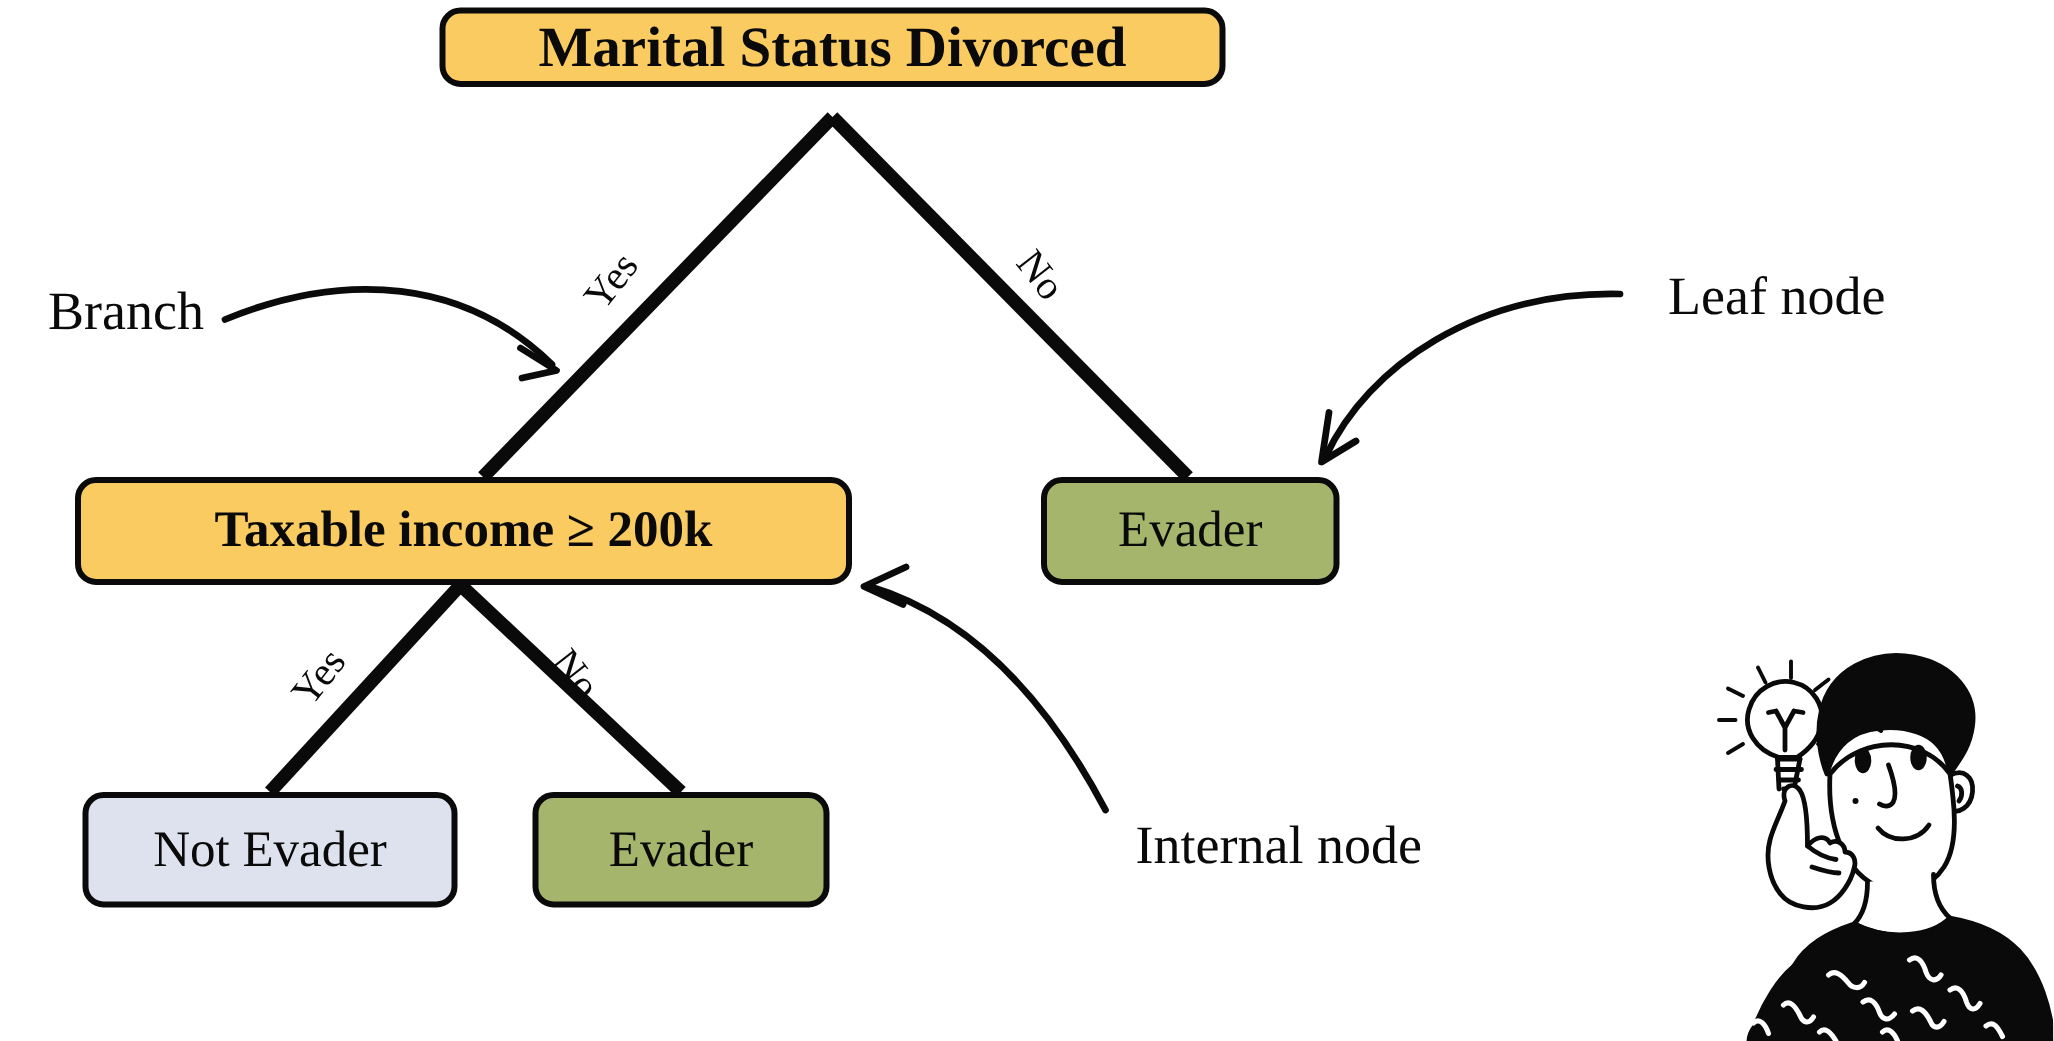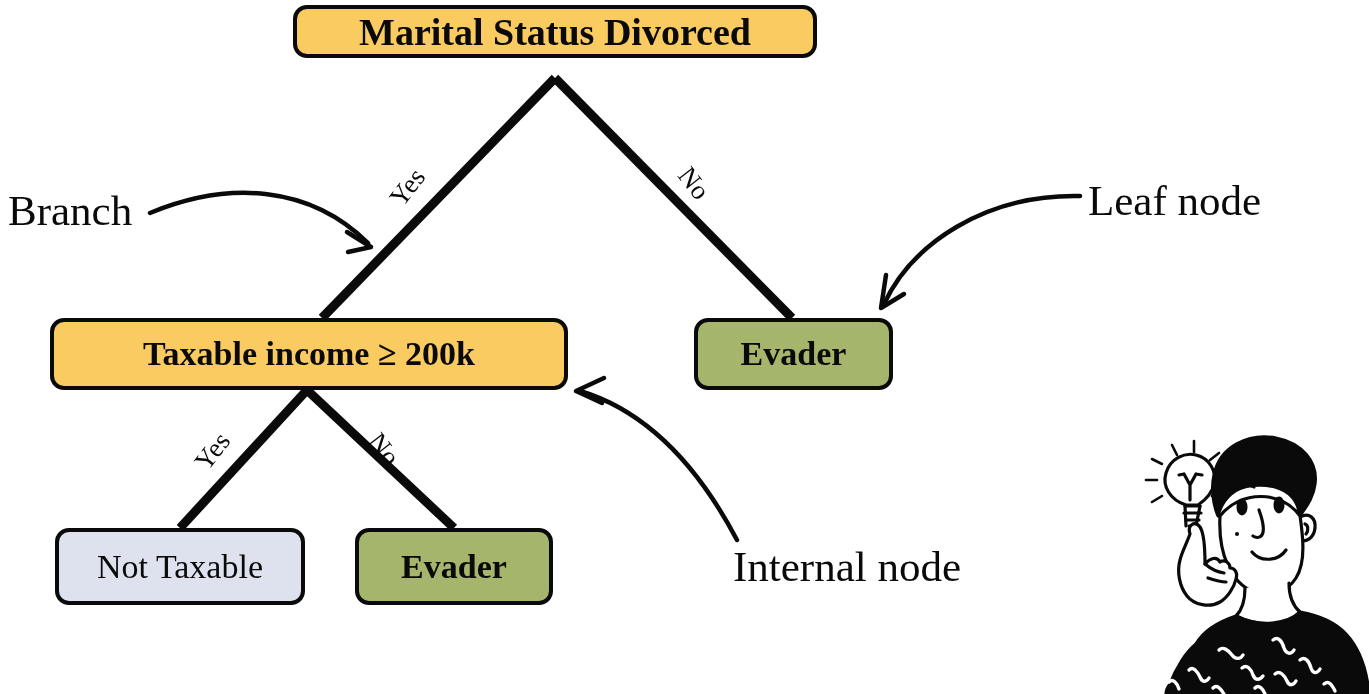--- a/index.html
+++ b/index.html
@@ -36,21 +36,21 @@
     line-height: 1;
     white-space: nowrap;
     z-index: 3;
   }
   .node-decision {
     background: #FACB60;
     font-weight: bold;
   }
   .node-leaf-green {
     background: #A5B56B;
-    font-weight: bold;
+    font-weight: normal;
   }
   .node-leaf-blue {
     background: #DDE2EE;
     font-weight: normal;
   }
   #node-root {
     left: 293px; top: 5px; width: 524px; height: 53px;
     font-size: 38px;
   }
   #node-income {
@@ -77,24 +77,25 @@
     white-space: nowrap;
     z-index: 4;
     transform-origin: 50% 50%;
   }
   #edge-label-root-yes { left: 388px; top: 172px; transform: rotate(-52deg); }
   #edge-label-root-no  { left: 677px; top: 168px; transform: rotate(52deg); }
   #edge-label-income-yes { left: 193px; top: 436px; transform: rotate(-52deg); }
   #edge-label-income-no  { left: 367px; top: 434px; transform: rotate(52deg); }
   .annotation {
     position: absolute;
-    font-size: 43px;
+    font-size: 36px;
     color: #0a0a0a;
     white-space: nowrap;
     z-index: 4;
+    margin-left: 24px;
   }
   #annotation-branch { left: 8px; top: 186px; }
   #annotation-leaf { left: 1088px; top: 176px; }
   #annotation-internal { left: 733px; top: 542px; }
   #illustration {
     position: absolute;
     left: 1132px;
     top: 412px;
     width: 237px;
     height: 282px;
@@ -132,21 +133,21 @@
 
   <div class="node node-decision" id="node-income">
     <span>Taxable income ≥ 200k</span>
   </div>
 
   <div class="node node-leaf-green" id="node-evader-right">
     <span>Evader</span>
   </div>
 
   <div class="node node-leaf-blue" id="node-not-evader">
-    <span>Not Taxable</span>
+    <span>Not Evader</span>
   </div>
 
   <div class="node node-leaf-green" id="node-evader-bottom">
     <span>Evader</span>
   </div>
 
   <div class="edge-label" id="edge-label-root-yes">Yes</div>
   <div class="edge-label" id="edge-label-root-no">No</div>
   <div class="edge-label" id="edge-label-income-yes">Yes</div>
   <div class="edge-label" id="edge-label-income-no">No</div>

